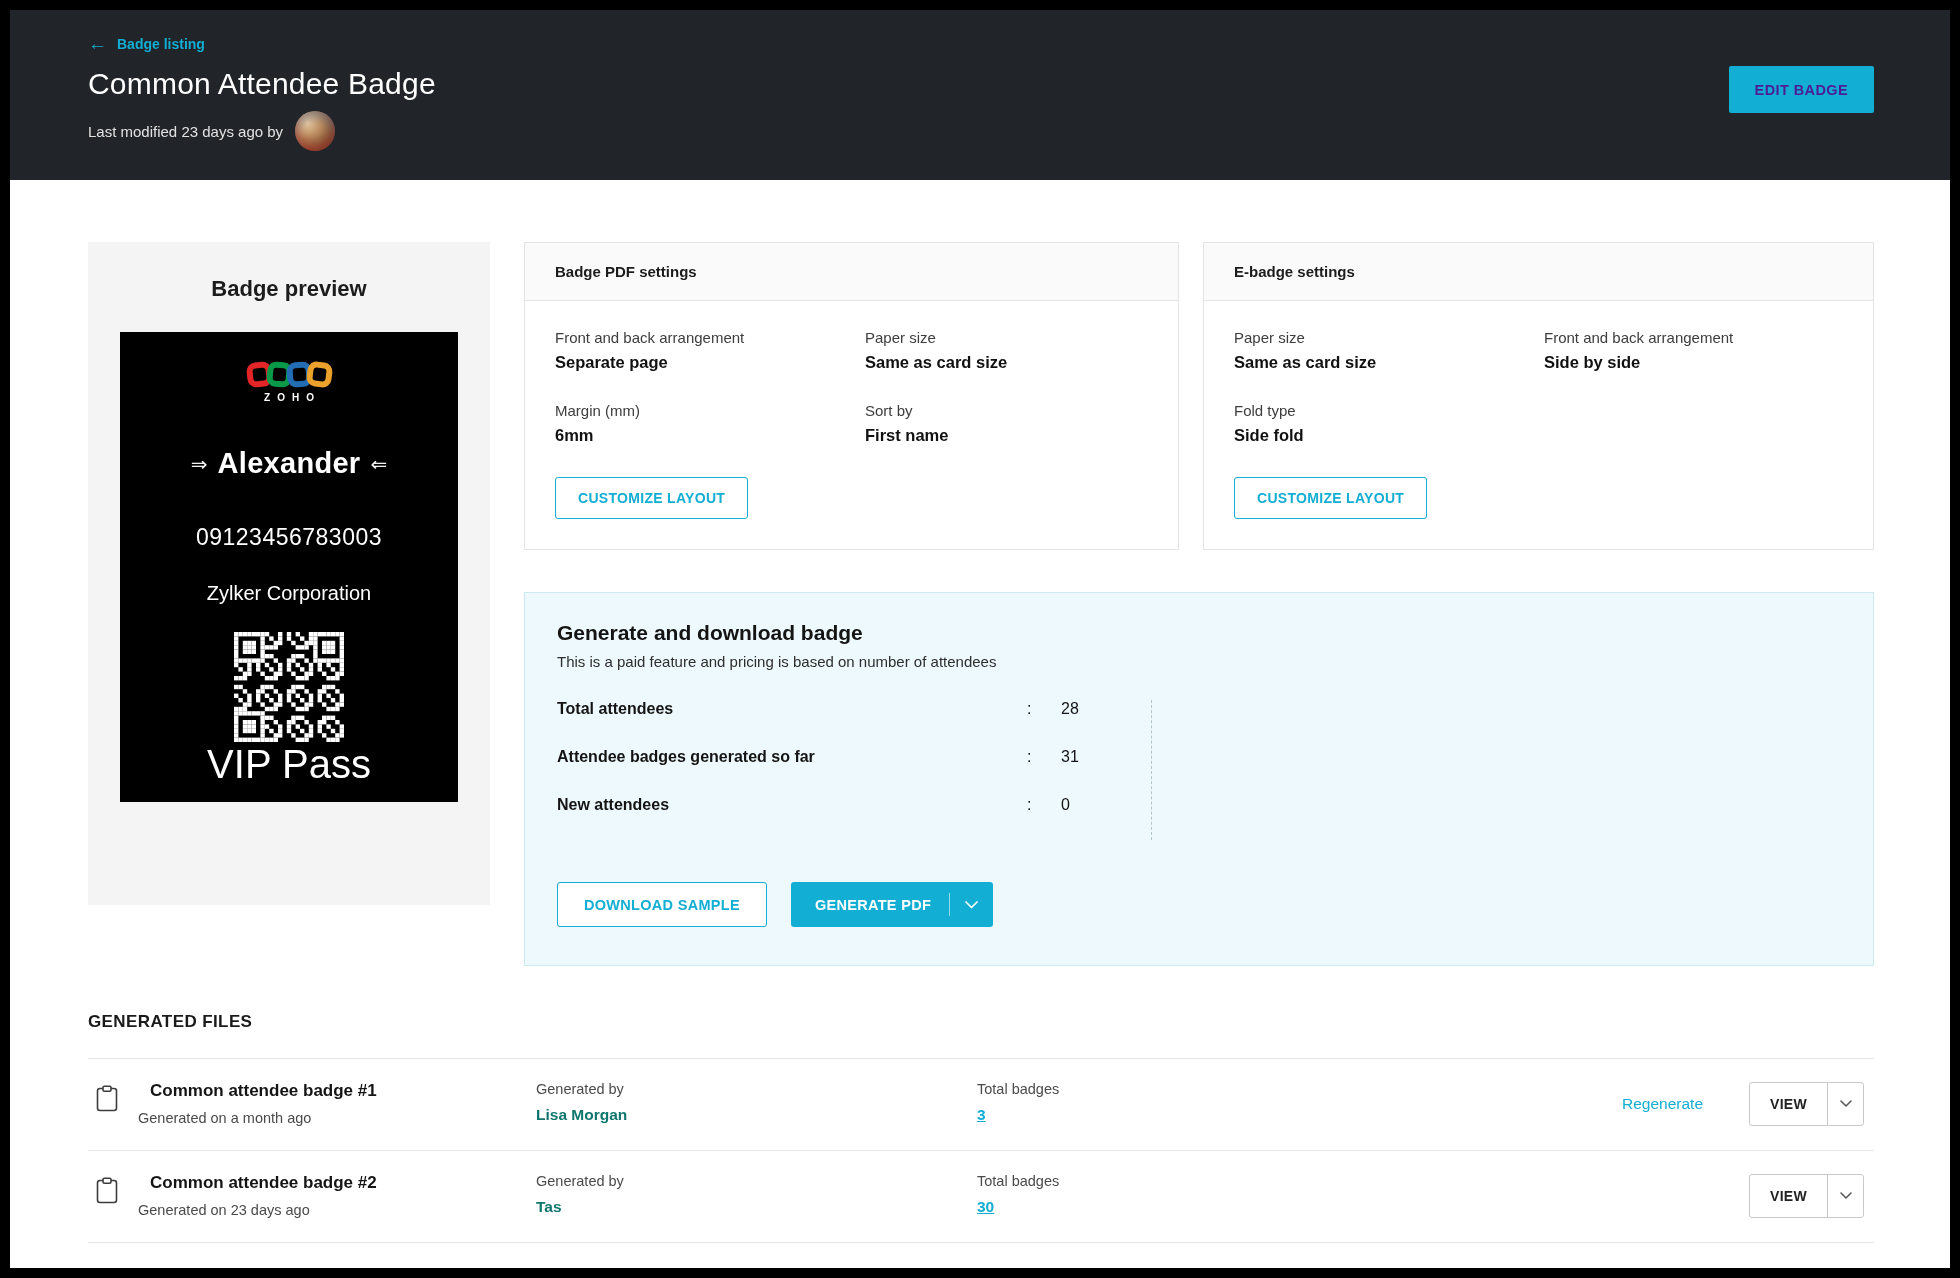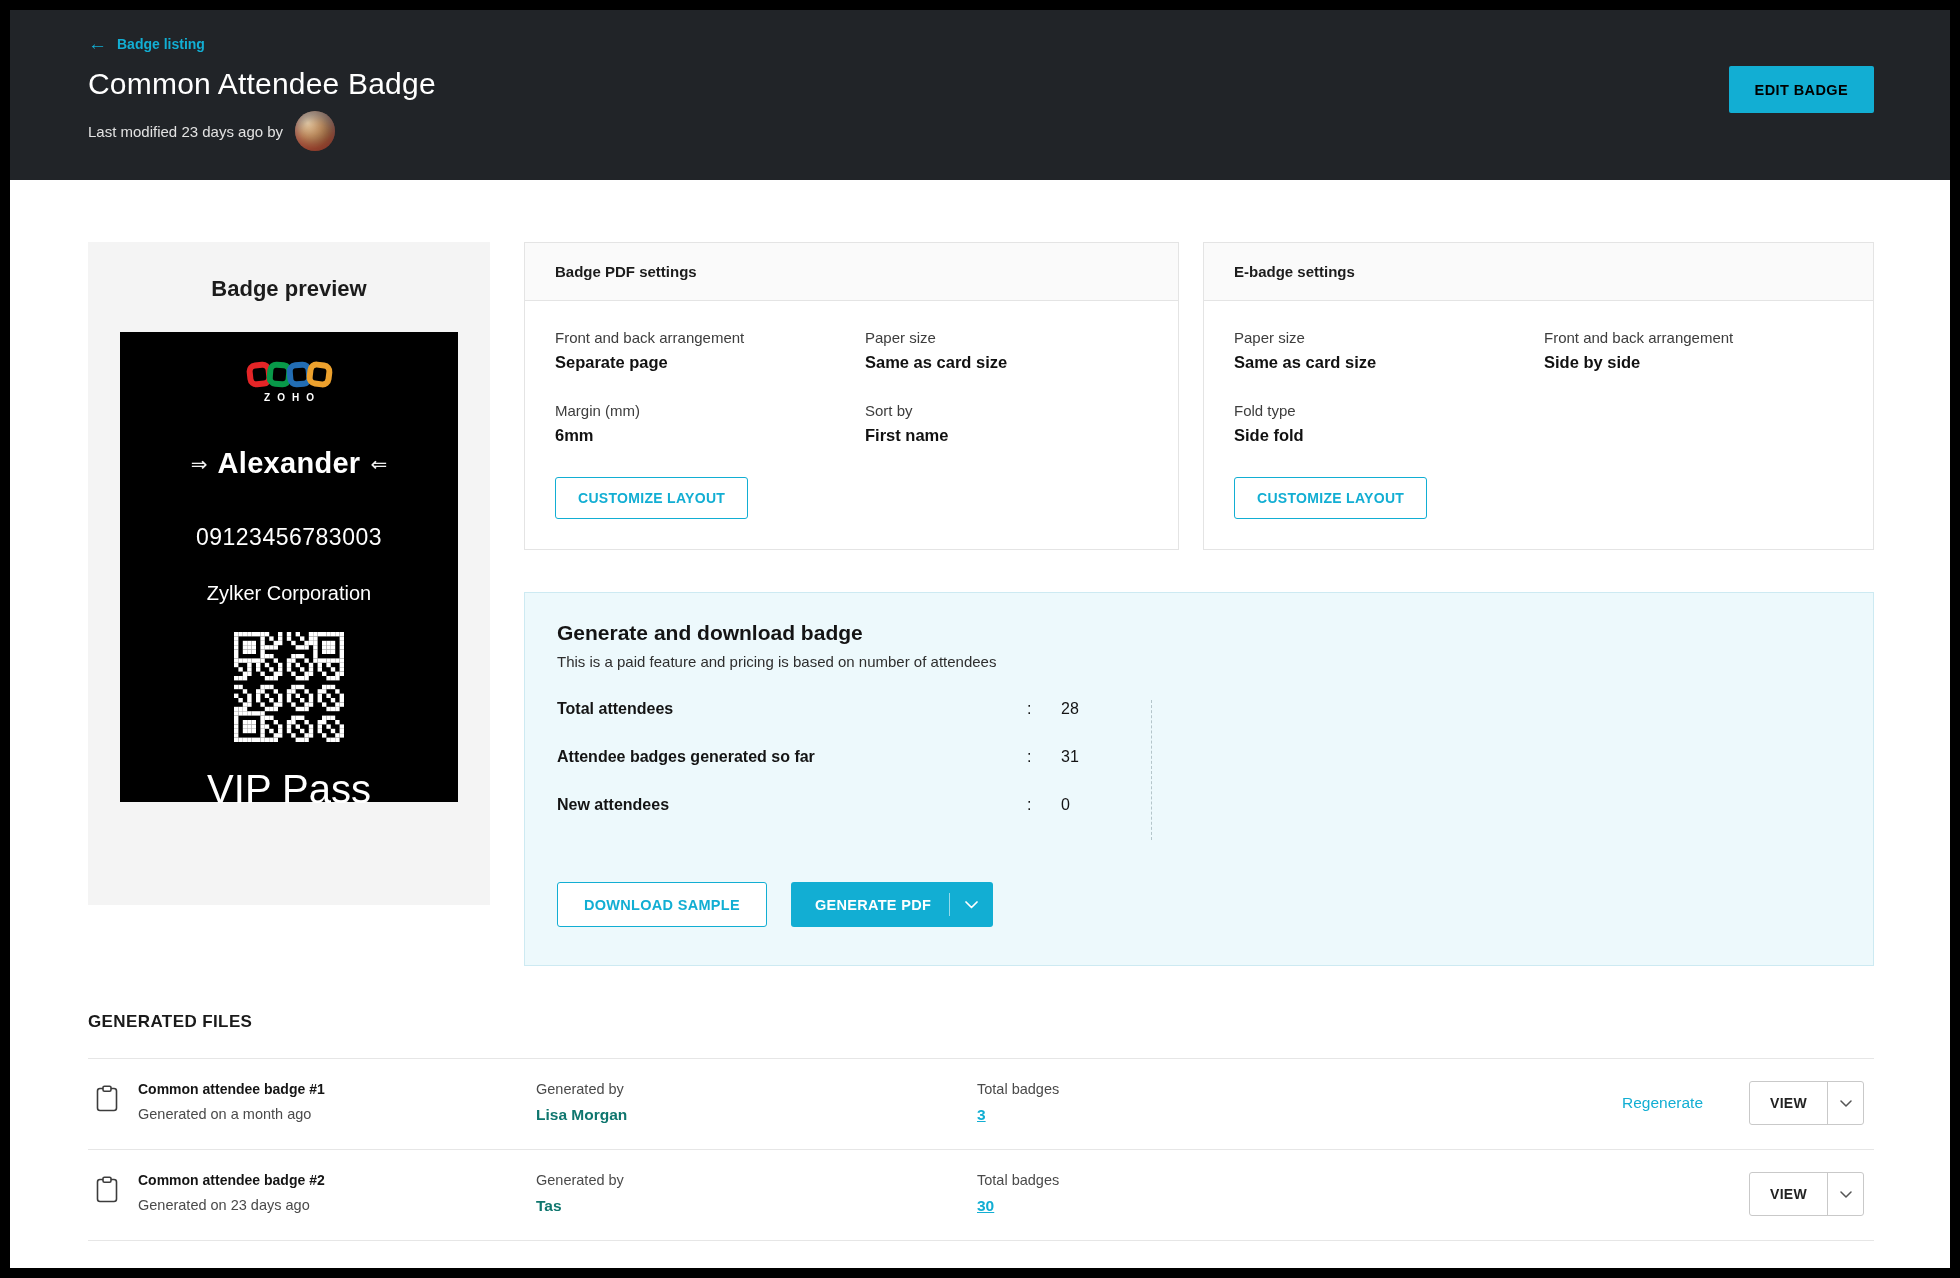--- a/index.html
+++ b/index.html
@@ -16,21 +16,21 @@
 
   
   .topbar{position:relative;flex:0 0 170px;background:var(--header-bg);padding:0 76px 0 78px;color:#fff;}
   .back{display:inline-flex;align-items:center;gap:10px;margin-top:24px;color:var(--accent);font-size:14px;font-weight:bold;text-decoration:none;cursor:pointer;}
   .back-arrow{font-size:19px;line-height:1;}
   .page-title{margin:13px 0 0;font-size:30px;font-weight:400;letter-spacing:.2px;}
   .meta{margin-top:10px;display:flex;align-items:center;gap:12px;font-size:15px;color:#e2e2e2;}
   .avatar{width:40px;height:40px;border-radius:50%;flex:0 0 auto;
     background:radial-gradient(circle at 32% 30%,#e8c9a0 0%,#b98a5e 35%,#7a4e2e 68%,#3e2817 100%);
     box-shadow:inset 0 -7px 9px rgba(190,45,45,.4), inset 0 7px 8px rgba(70,110,160,.35);}
-  .edit-btn{position:absolute;right:76px;top:56px;height:47px;padding:0 26px;background:var(--accent);color:#000000;border:none;border-radius:2px;font-size:14.5px;font-weight:bold;letter-spacing:.4px;cursor:pointer;font-family:inherit;}
+  .edit-btn{position:absolute;right:76px;top:56px;height:47px;padding:0 26px;background:var(--accent);color:#4c1d95;border:none;border-radius:2px;font-size:14.5px;font-weight:bold;letter-spacing:.4px;cursor:pointer;font-family:inherit;}
 
   
   .content{flex:1;padding:62px 76px 0 78px;}
   .top-section{display:flex;gap:34px;}
   .right-col{flex:1;display:flex;flex-direction:column;}
   .settings-row{display:flex;gap:24px;align-items:stretch;}
 
   
   .preview-card{flex:0 0 402px;height:663px;background:#f4f4f4;padding:34px 32px;}
   .preview-title{margin:0;text-align:center;font-size:22px;font-weight:bold;color:#1c1c1c;}
@@ -41,21 +41,21 @@
   .z2{border-color:#089949;transform:rotate(5deg);margin-left:-5px;}
   .z3{border-color:#226db4;transform:rotate(-5deg);margin-left:-5px;}
   .z4{border-color:#eda12d;transform:rotate(7deg);margin-left:-5px;}
   .zoho-word{margin-top:5px;font-size:10px;font-weight:bold;letter-spacing:7px;padding-left:7px;}
   .badge-name-row{margin-top:44px;display:flex;align-items:center;gap:10px;}
   .deco{font-size:20px;opacity:.95;line-height:1;}
   .badge-name{font-size:29px;font-weight:bold;letter-spacing:.3px;}
   .badge-number{margin-top:44px;font-size:23px;letter-spacing:.5px;}
   .badge-company{margin-top:31px;font-size:20px;}
   .qr{margin-top:27px;width:110px;height:110px;}
-  .badge-pass{margin-top:25px;font-size:40px;font-weight:400;}
+  .badge-pass{font-size:40px;font-weight:400;}
 
   
   .card{border:1px solid var(--border);background:#fff;}
   .pdf-card{flex:0 0 655px;}
   .ebadge-card{flex:1;}
   .card-head{background:#fafafa;border-bottom:1px solid var(--border);padding:20px 30px;}
   .card-head h3{margin:0;font-size:15px;font-weight:bold;color:#1c1c1c;}
   .card-body{padding:28px 30px 30px;}
   .field-grid{display:grid;grid-template-columns:310px 1fr;row-gap:30px;}
   .field-label{font-size:15px;color:#3d3d3d;}
@@ -79,21 +79,21 @@
   .split-div{width:1px;align-self:stretch;margin:11px 0;background:rgba(255,255,255,.55);}
   .chev{padding:0 15px;display:flex;align-items:center;color:#fff;}
 
   
   .files-section{margin-top:46px;}
   .files-title{margin:0 0 26px;font-size:17px;font-weight:bold;letter-spacing:.4px;color:#1a1a1a;}
   .file-rows{border-bottom:1px solid #e6e6e6;}
   .file-row{border-top:1px solid #e6e6e6;display:flex;padding:22px 0 24px;}
   .col-icon{width:50px;padding-left:8px;padding-top:4px;}
   .col-name{width:398px;}
-  .file-name{font-size:14px;font-weight:bold;color:#151515;}
+  .file-name{font-size:17px;font-weight:bold;color:#151515;margin-left:12px;}
   .file-sub{margin-top:9px;font-size:14.5px;color:#4a4a4a;}
   .col-genby{width:441px;}
   .col-label{font-size:14.5px;color:#4a4a4a;}
   .col-value{margin-top:9px;font-size:15.5px;font-weight:bold;color:#0f766e;}
   .col-total{flex:1;}
   .total-link{display:inline-block;margin-top:9px;font-size:15.5px;font-weight:600;color:var(--accent);text-decoration:underline;cursor:pointer;}
   .col-actions{display:flex;align-items:center;gap:46px;align-self:center;padding-right:10px;}
   .regen{color:var(--accent);font-size:15.5px;cursor:pointer;text-decoration:none;}
   .view-btn{display:flex;align-items:stretch;height:44px;border:1px solid #c9c9c9;border-radius:3px;background:#fff;cursor:pointer;overflow:hidden;}
   .view-label{display:flex;align-items:center;padding:0 20px;font-size:14px;font-weight:bold;letter-spacing:.3px;color:#222;}

